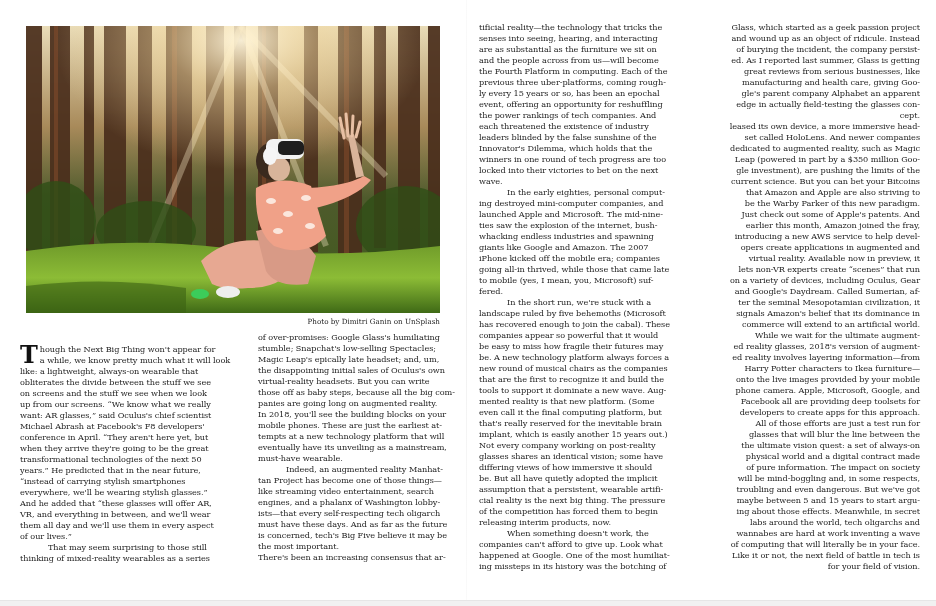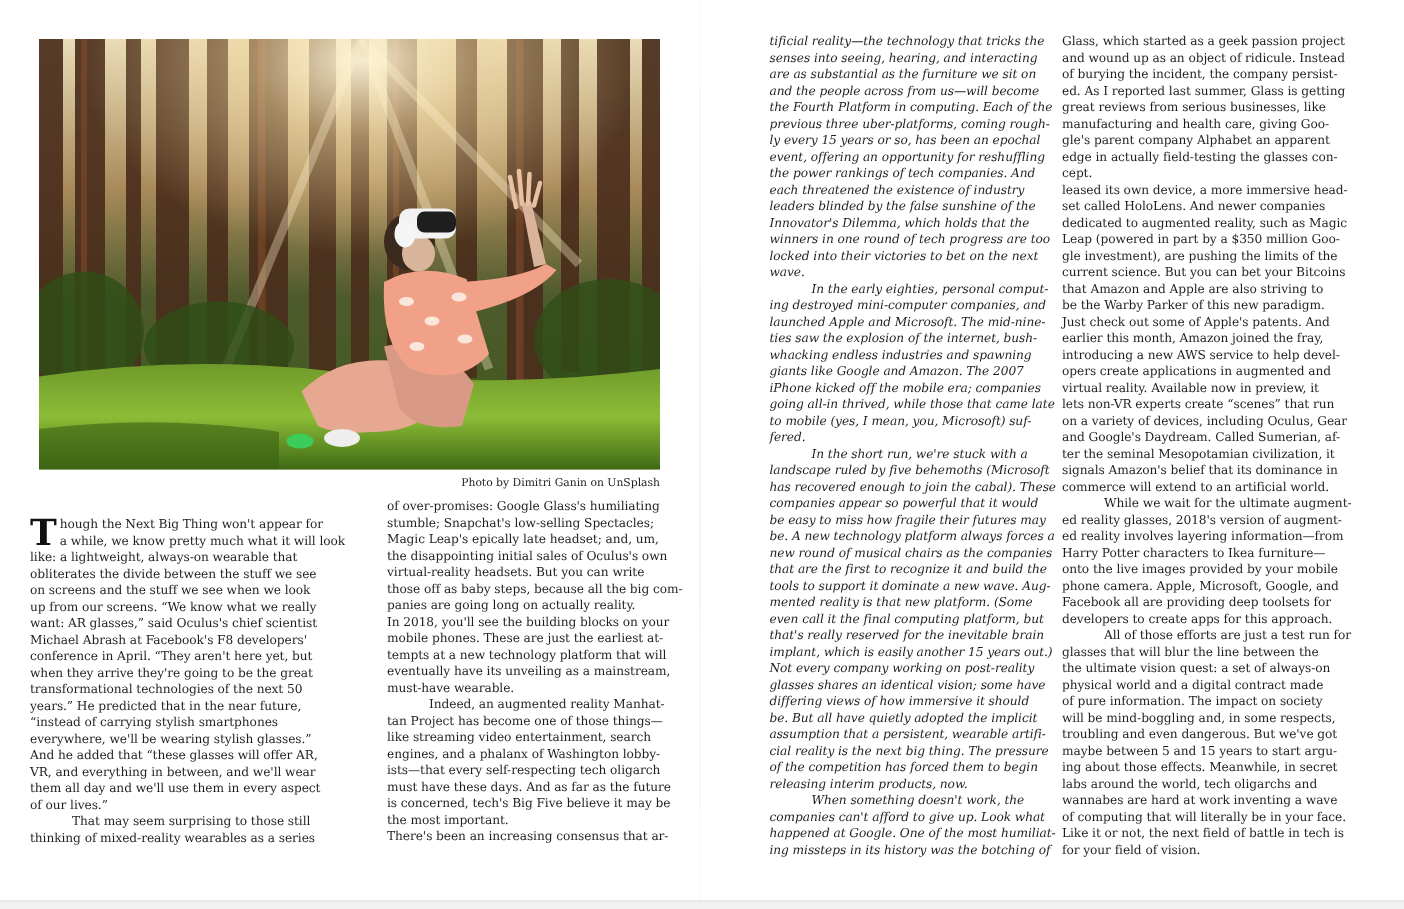--- a/index.html
+++ b/index.html
@@ -28,22 +28,22 @@
 
   .col {
     position: absolute;
     font-size: 8.15px; line-height: 11px;
     letter-spacing: -0.05px;
     color: #1e1e1e;
   }
   .col .ln { display: block; white-space: nowrap; }
   .col1 { left: 20px; top: 344px; width: 212px; }
   .col2 { left: 238px; top: 332px; width: 215px; margin-left: 20px; }
-  .col3 { left: 513px; top: 22px; width: 212px; font-style: italic; }
-  .col4 { left: 708px; top: 22px; width: 212px; }
+  .col3 { left: 479px; top: 22px; width: 212px; }
+  .col4 { left: 708px; top: 22px; width: 212px; text-align: right; }
 
   .dropcap {
     float: left; font-size: 24px; line-height: 19px; font-weight: bold;
     margin: 1px 2px 0 0; color: #111;
   }
 </style>
 </head>
 <body>
 
 <div class="spread">
@@ -145,21 +145,21 @@
     <div><span class="ln" style="display: inline;">hough the Next Big Thing won't appear for</span><span class="ln">a while, we know pretty much what it will look</span><span class="ln">like: a lightweight, always-on wearable that</span><span class="ln">obliterates the divide between the stuff we see</span><span class="ln">on screens and the stuff we see when we look</span><span class="ln">up from our screens. “We know what we really</span><span class="ln">want: AR glasses,” said Oculus's chief scientist</span><span class="ln">Michael Abrash at Facebook's F8 developers'</span><span class="ln">conference in April. “They aren't here yet, but</span><span class="ln">when they arrive they're going to be the great</span><span class="ln">transformational technologies of the next 50</span><span class="ln">years.” He predicted that in the near future,</span><span class="ln">“instead of carrying stylish smartphones</span><span class="ln">everywhere, we'll be wearing stylish glasses.”</span><span class="ln">And he added that “these glasses will offer AR,</span><span class="ln">VR, and everything in between, and we'll wear</span><span class="ln">them all day and we'll use them in every aspect</span><span class="ln">of our lives.”</span><span class="ln" style="padding-left: 28px;">That may seem surprising to those still</span><span class="ln">thinking of mixed-reality wearables as a series</span></div>
   </div>
   <div class="col col2">
     <div>
         <span class="ln">of over-promises: Google Glass's humiliating</span>
         <span class="ln">stumble; Snapchat's low-selling Spectacles;</span>
         <span class="ln">Magic Leap's epically late headset; and, um,</span>
         <span class="ln">the disappointing initial sales of Oculus's own</span>
         <span class="ln">virtual-reality headsets. But you can write</span>
         <span class="ln">those off as baby steps, because all the big com-</span>
-        <span class="ln">panies are going long on actually reality.</span>
+        <span class="ln">panies are going long on augmented reality.</span>
         <span class="ln">In 2018, you'll see the building blocks on your</span>
         <span class="ln">mobile phones. These are just the earliest at-</span>
         <span class="ln">tempts at a new technology platform that will</span>
         <span class="ln">eventually have its unveiling as a mainstream,</span>
         <span class="ln">must-have wearable.</span>
         <span class="ln" style="padding-left: 28px;">Indeed, an augmented reality Manhat-</span>
         <span class="ln">tan Project has become one of those things—</span>
         <span class="ln">like streaming video entertainment, search</span>
         <span class="ln">engines, and a phalanx of Washington lobby-</span>
         <span class="ln">ists—that every self-respecting tech oligarch</span>

